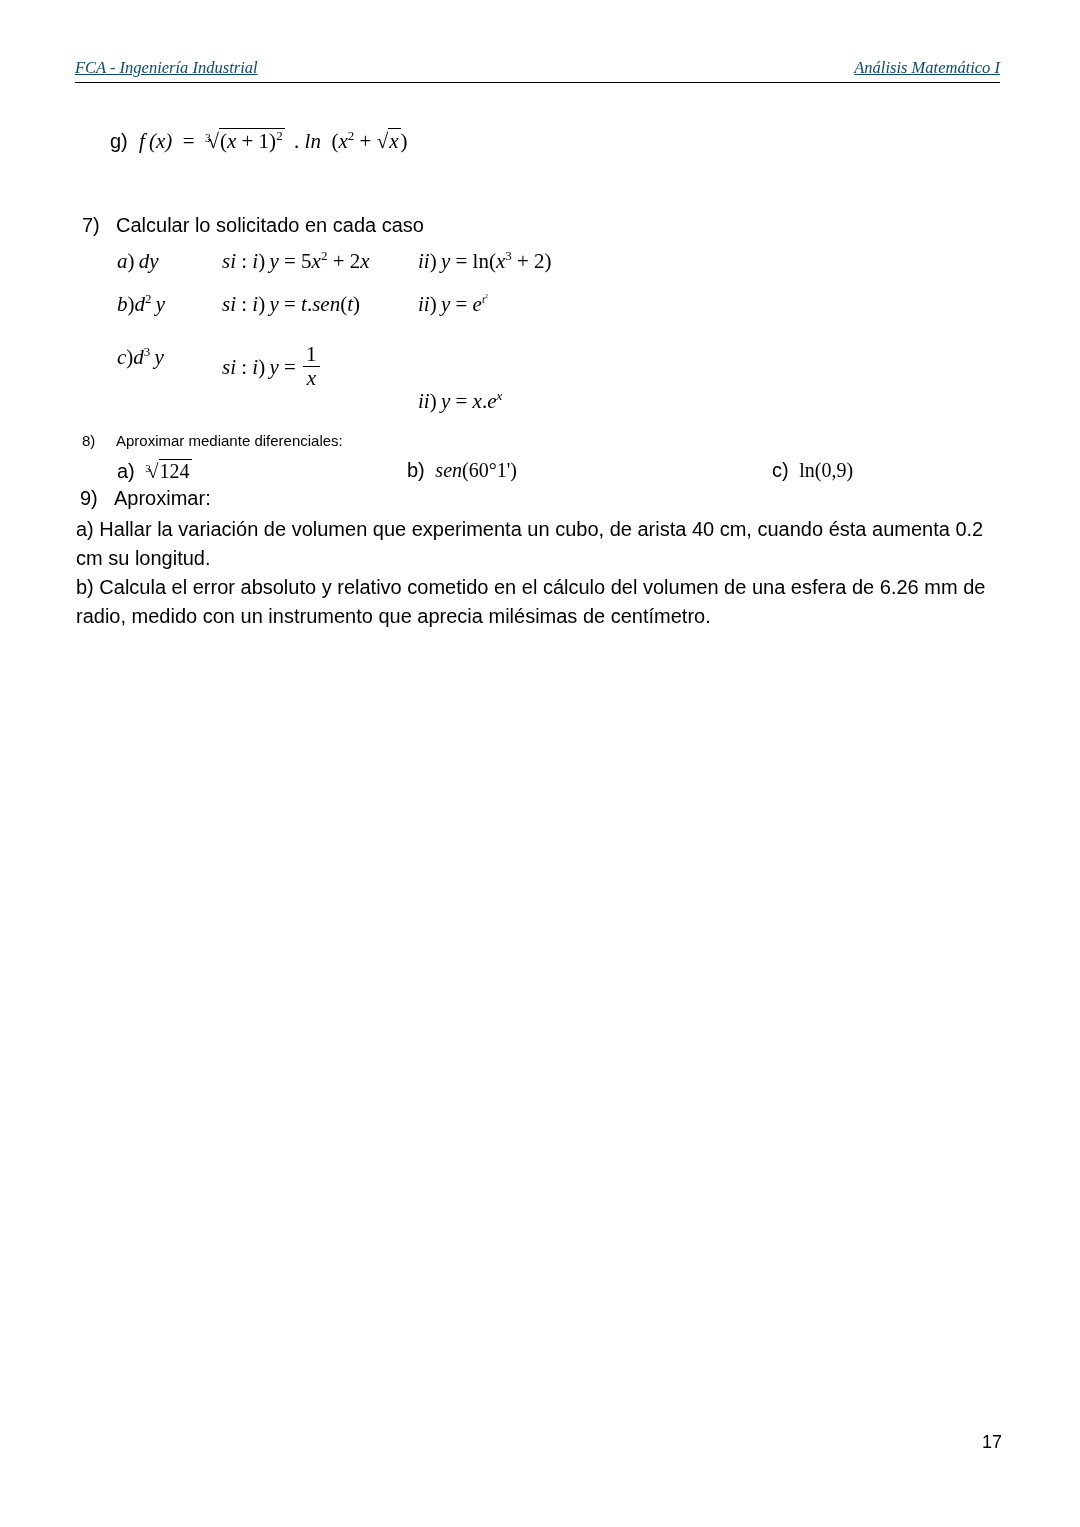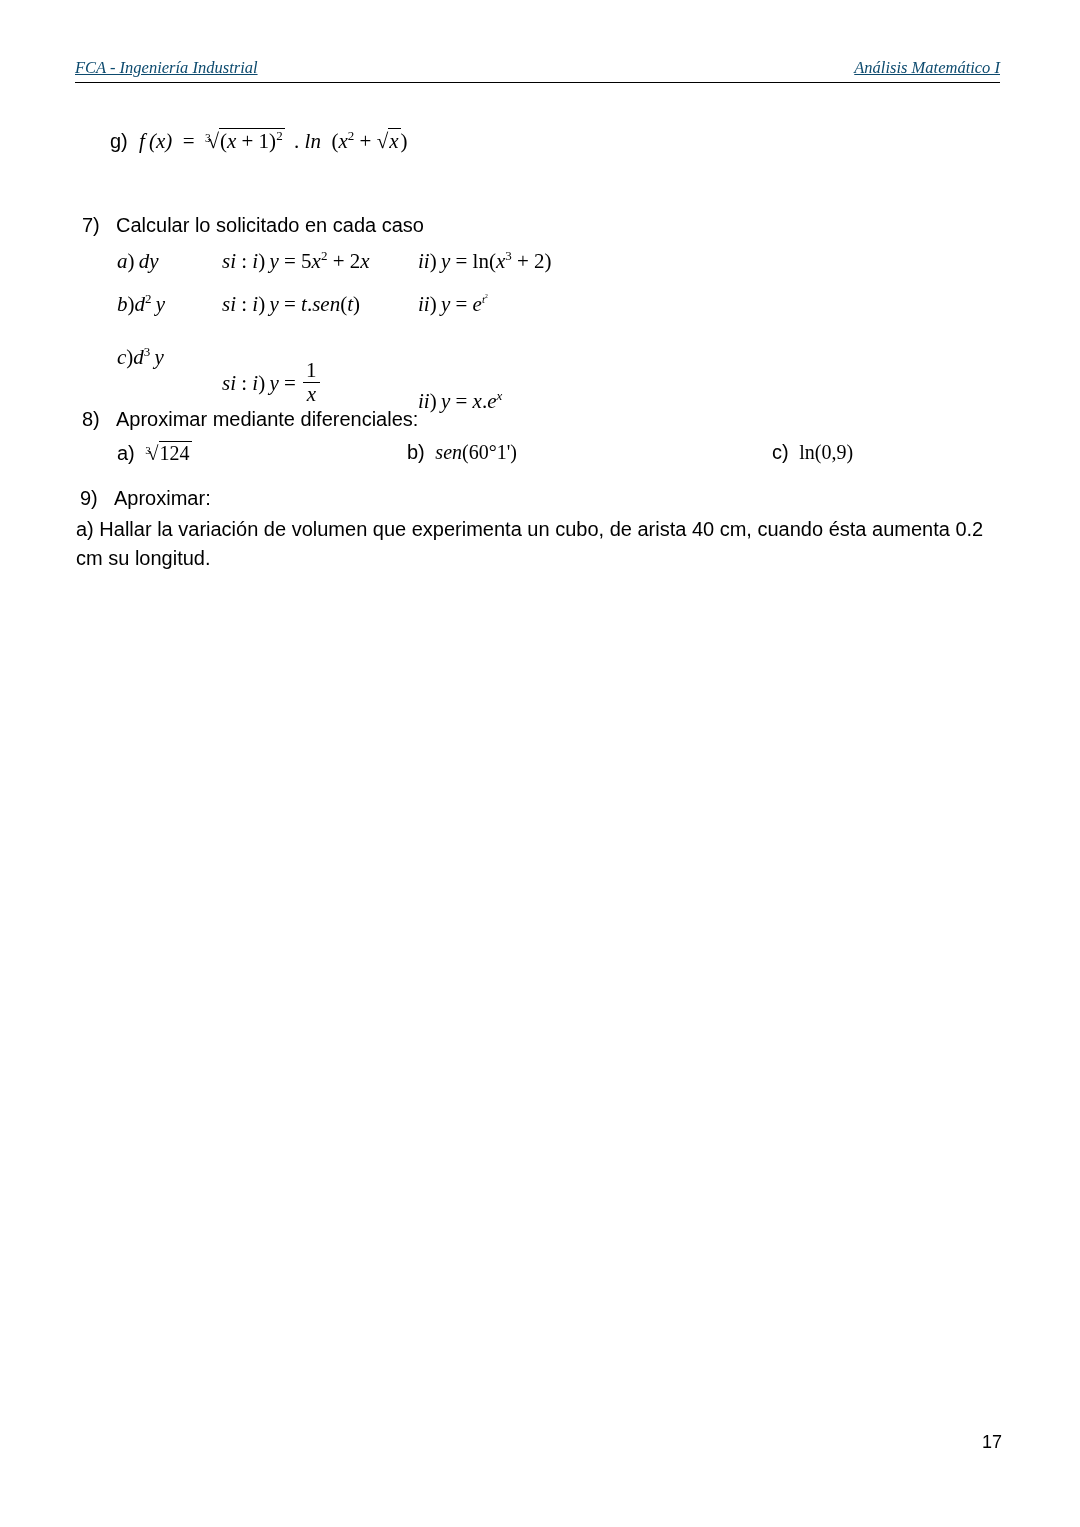--- a/index.html
+++ b/index.html
@@ -109,21 +109,21 @@
   .eqrow .c1 { position: absolute; left: 35px; top: 0; }
   .eqrow .c2 { position: absolute; left: 140px; top: 0; }
   .eqrow .c3 { position: absolute; left: 336px; top: 0; }
 
   .item8 {
     position: absolute;
     left: 82px;
     top: 408px;
     width: 920px;
   }
-  .item8 .head { font-size: 20px; }
+  .item8 .head { font-size: 15px; margin-top: 24px; }
   .item8 .row {
     position: relative;
     height: 40px;
     margin-top: 10px;
     font-size: 20px;
   }
   .item8 .row .a { position: absolute; left: 35px; top: 0; }
   .item8 .row .b { position: absolute; left: 325px; top: 0; }
   .item8 .row .c { position: absolute; left: 690px; top: 0; }
   .item8 .row .sf { font-family: "Liberation Serif", serif; }
@@ -181,21 +181,21 @@
     </div>
 
     <div class="eqrow">
       <span class="c1"><span class="mi">b</span><span class="mn">)</span><span class="mi">d</span><sup class="s mn">2</sup> <span class="mi">y</span></span>
       <span class="c2"><span class="mi">si</span> <span class="mn">:</span> <span class="mi">i</span><span class="mn">)</span> <span class="mi">y</span> <span class="mn">=</span> <span class="mi">t</span><span class="mn">.</span><span class="mi">sen</span><span class="mn">(</span><span class="mi">t</span><span class="mn">)</span></span>
       <span class="c3"><span class="mi">ii</span><span class="mn">)</span> <span class="mi">y</span> <span class="mn">=</span> <span class="mi">e</span><sup class="ss"><span class="mi">t</span><sup class="ss mn">2</sup></sup></span>
     </div>
 
     <div class="eqrow" style="height:62px;">
       <span class="c1" style="top:10px;"><span class="mi">c</span><span class="mn">)</span><span class="mi">d</span><sup class="s mn">3</sup> <span class="mi">y</span></span>
-      <span class="c2" style="top:10px;margin-top:16px;"><span class="mi">si</span> <span class="mn">:</span> <span class="mi">i</span><span class="mn">)</span> <span class="mi">y</span> <span class="mn">=</span> <span class="frac"><span class="num mn">1</span><span class="den mi">x</span></span></span>
+      <span class="c2" style="top:10px;"><span class="mi">si</span> <span class="mn">:</span> <span class="mi">i</span><span class="mn">)</span> <span class="mi">y</span> <span class="mn">=</span> <span class="frac"><span class="num mn">1</span><span class="den mi">x</span></span></span>
       <span class="c3" style="top:14px;margin-top:40px;"><span class="mi">ii</span><span class="mn">)</span> <span class="mi">y</span> <span class="mn">=</span> <span class="mi">x</span><span class="mn">.</span><span class="mi">e</span><sup class="s mi">x</sup></span>
     </div>
   </div>
 
   <div class="item8">
     <div class="head">
       <span class="num-lbl">8)</span><span>Aproximar mediante diferenciales:</span>
     </div>
     <div class="row">
       <span class="a">
@@ -211,17 +211,18 @@
         <span class="sf">&nbsp;<span class="mn">ln(0,9)</span></span>
       </span>
     </div>
   </div>
 
   <div class="item9">
     <div class="head">
       <span class="num-lbl">9)</span><span>Aproximar:</span>
     </div>
     <p>a) Hallar la variación de volumen que experimenta un cubo, de arista 40 cm, cuando ésta aumenta 0.2 cm su longitud.</p>
+    <p>b) Calcula el error absoluto y relativo cometido en el cálculo del volumen de una esfera de 6.26 mm de radio, medido con un instrumento que aprecia milésimas de centímetro.</p>
   </div>
 
   <div class="page-number">17</div>
 
 </div>
 
 </body></html>

